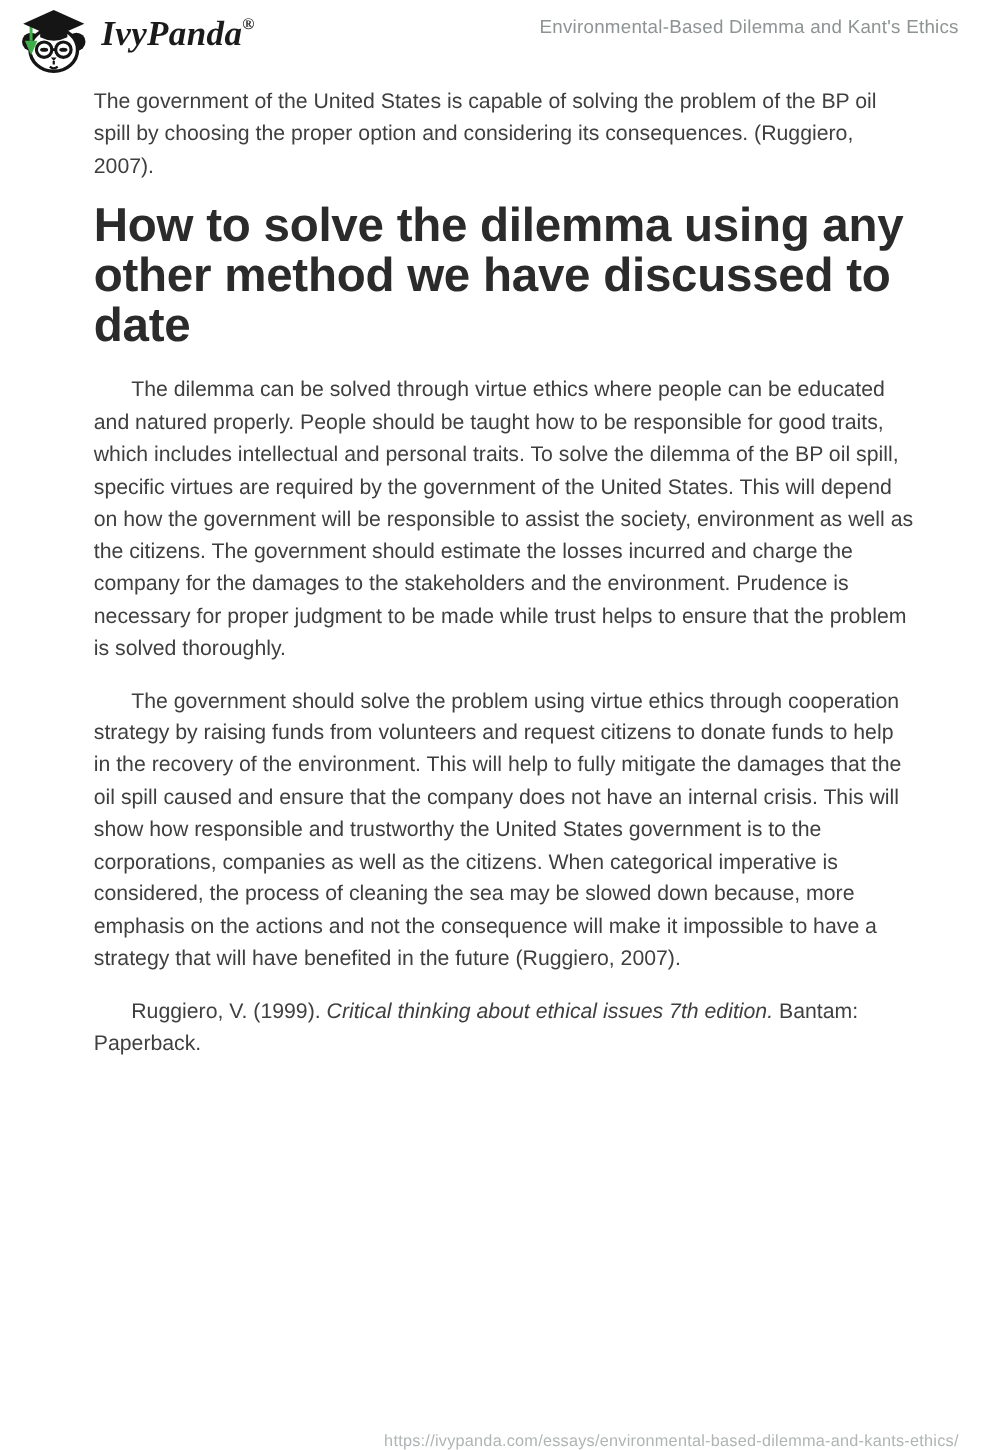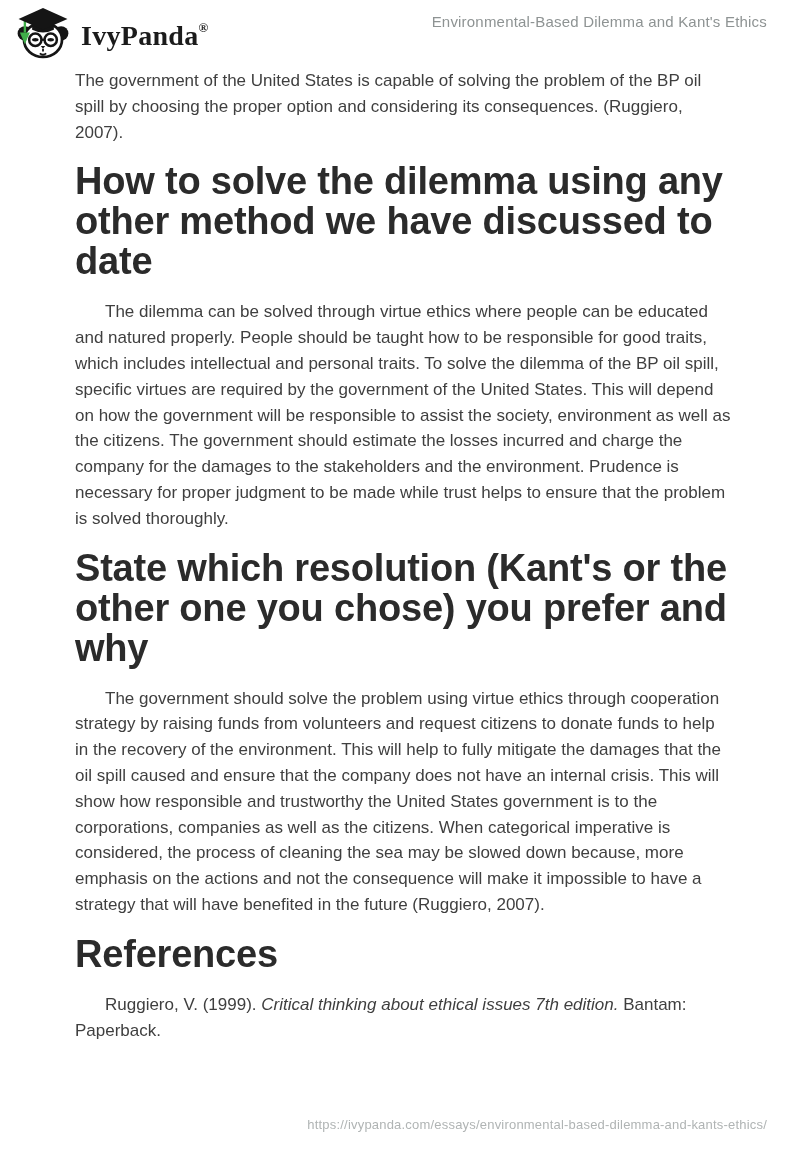--- a/index.html
+++ b/index.html
@@ -14,21 +14,21 @@
   .page{
     position:relative;
     width:800px;height:1160px;
     background:#ffffff;
     font-family:"Liberation Sans", sans-serif;
     overflow:hidden;
   }
   
   .logo{
     position:absolute;top:6px;left:14px;
-    display:flex;align-items:center;gap:9px;
+    display:flex;align-items:flex-start;gap:9px;font-style:italic;
   }
   .logo-icon{width:58px;height:53px;display:block;}
   .logo-text{
     font-family:"Liberation Serif", serif;
     font-weight:700;font-size:28px;color:#1b1b1b;
     letter-spacing:.3px;line-height:1;
     margin-top:6px;
   }
   .logo-text .reg{
     font-size:13px;vertical-align:13px;font-weight:700;
@@ -49,21 +49,21 @@
   }
   main p.indent{text-indent:30px;}
   main h2{
     font-size:38px;line-height:40px;font-weight:700;
     color:var(--heading);margin:0 0 18px 0;
     letter-spacing:-.2px;
   }
   main p em{font-style:italic;}
   
   .footer-url{
-    position:absolute;right:33px;bottom:28px;
+    position:absolute;right:33px;bottom:0;
     font-size:13px;color:var(--footer-url);
     letter-spacing:.2px;
   }
 </style>
 </head>
 <body>
 
 <div class="page">
 
   <header>
@@ -96,25 +96,23 @@
     <div class="doc-title">Environmental-Based Dilemma and Kant's Ethics</div>
   </header>
 
   <main>
     <p class="no-indent">The government of the United States is capable of solving the problem of the BP oil spill by choosing the proper option and considering its consequences. (Ruggiero, 2007).</p>
 
     <h2>How to solve the dilemma using any other method we have discussed to date</h2>
 
     <p class="indent">The dilemma can be solved through virtue ethics where people can be educated and natured properly. People should be taught how to be responsible for good traits, which includes intellectual and personal traits. To solve the dilemma of the BP oil spill, specific virtues are required by the government of the United States. This will depend on how the government will be responsible to assist the society, environment as well as the citizens. The government should estimate the losses incurred and charge the company for the damages to the stakeholders and the environment. Prudence is necessary for proper judgment to be made while trust helps to ensure that the problem is solved thoroughly.</p>
 
-    <h2>State which resolution (Kant's or the other one you chose) you prefer and why</h2>
 
     <p class="indent">The government should solve the problem using virtue ethics through cooperation strategy by raising funds from volunteers and request citizens to donate funds to help in the recovery of the environment. This will help to fully mitigate the damages that the oil spill caused and ensure that the company does not have an internal crisis. This will show how responsible and trustworthy the United States government is to the corporations, companies as well as the citizens. When categorical imperative is considered, the process of cleaning the sea may be slowed down because, more emphasis on the actions and not the consequence will make it impossible to have a strategy that will have benefited in the future (Ruggiero, 2007).</p>
 
-    <h2>References</h2>
 
     <p class="indent"><span>Ruggiero, V. (1999). </span><em>Critical thinking about ethical issues 7th edition.</em><span> Bantam: Paperback.</span></p>
   </main>
 
   <footer>
     <span class="footer-url">https://ivypanda.com/essays/environmental-based-dilemma-and-kants-ethics/</span>
   </footer>
 
 </div>
 

